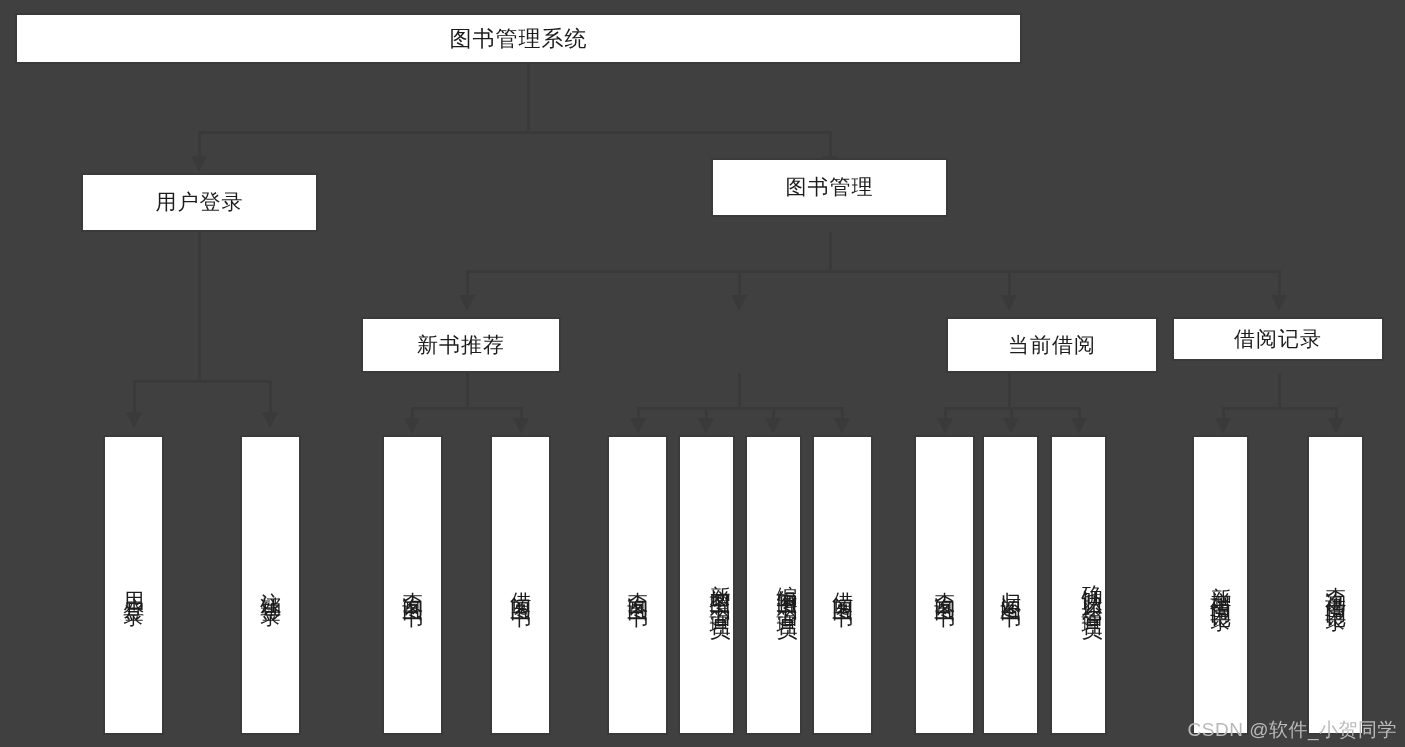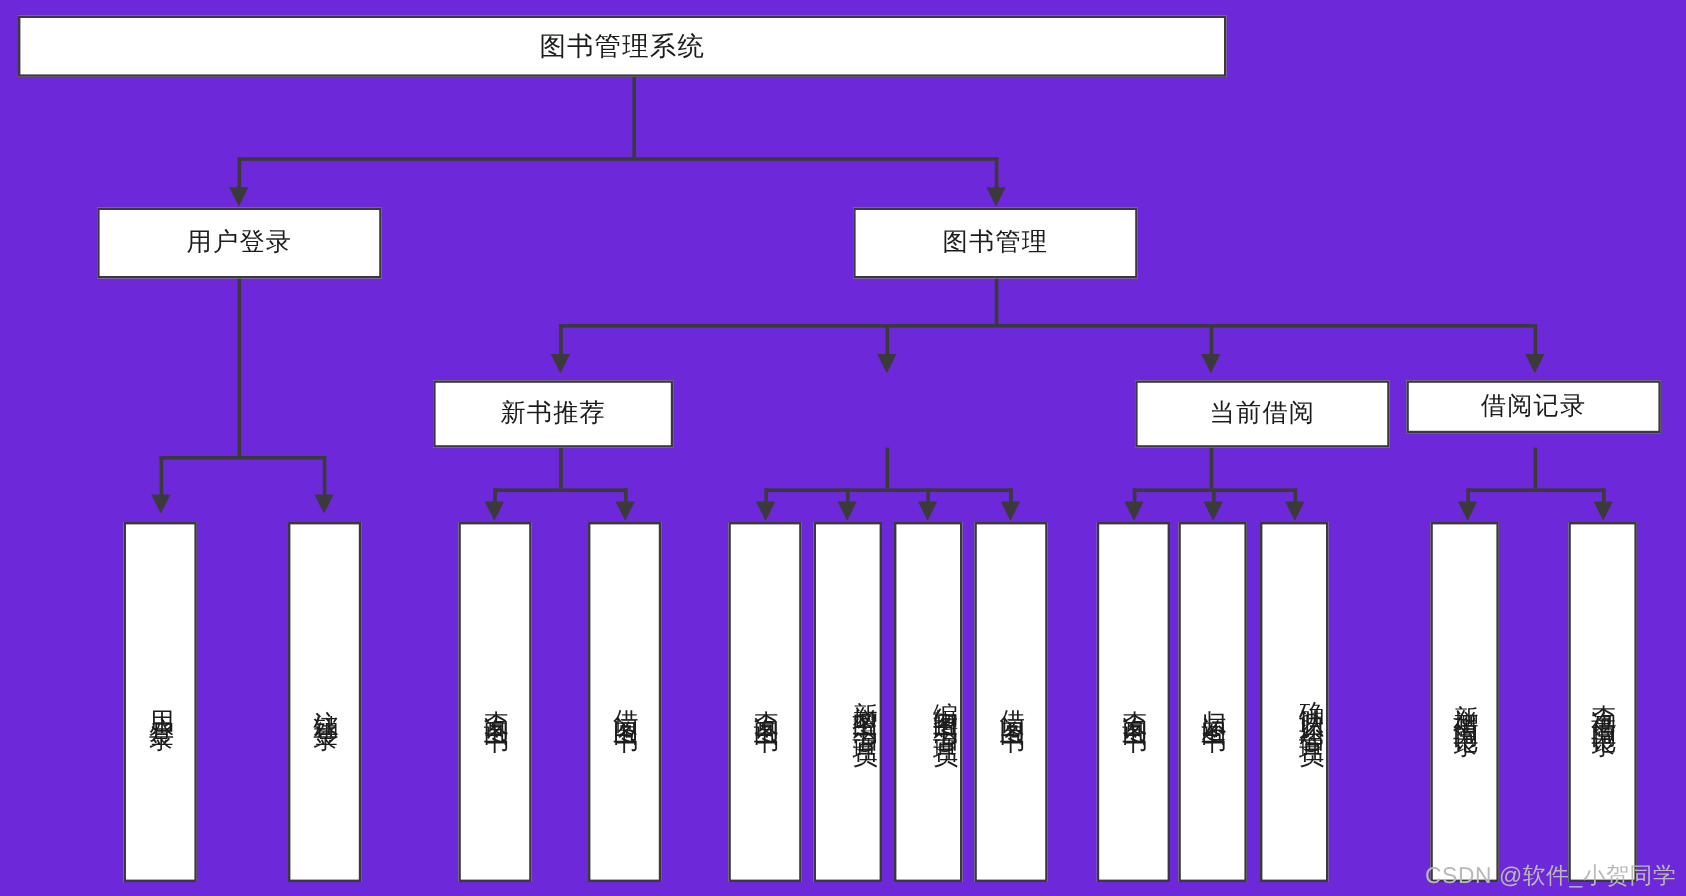--- a/index.html
+++ b/index.html
@@ -5,21 +5,21 @@
 <style>
   html,body{margin:0;padding:0;background:#ffffff;}
   body{
     font-family:"Liberation Sans","DejaVu Sans",sans-serif;
     -webkit-font-smoothing:antialiased;
   }
   #canvas{
     position:relative;
     width:1405px;
     height:747px;
-    background:#6d28d9;
+    background:#404040;
     overflow:hidden;
   }
   
   .node{
     position:absolute;
     box-sizing:border-box;
     border:2px solid #3a3a3a;
     background:#ffffff;
     color:#1c1c1c;
     display:flex;
@@ -87,21 +87,21 @@
 
   <div class="ln h" style="left:198px;top:131px;width:634px;"></div>
 
   <div class="ln v" style="left:198px;top:131px;height:28px;"></div>
   <div class="arrow" style="left:191px;top:156px;"></div>
   <div class="ln v" style="left:829px;top:131px;height:28px;"></div>
   <div class="arrow" style="left:822px;top:156px;"></div>
 
   <div class="node h" style="left:81px;top:173px;width:237px;height:59px;">用户登录</div>
 
-  <div class="node h" style="left:711px;top:173px;width:237px;height:59px;text-align:center;">图书管理</div>
+  <div class="node h" style="left:711px;top:158px;width:237px;height:59px;text-align:center;">图书管理</div>
 
   <div class="ln v" style="left:198px;top:232px;height:148px;"></div>
   <div class="ln h" style="left:133px;top:380px;width:137px;"></div>
   <div class="ln v" style="left:133px;top:380px;height:35px;"></div>
   <div class="arrow" style="left:126px;top:412px;"></div>
   <div class="ln v" style="left:269px;top:380px;height:35px;"></div>
   <div class="arrow" style="left:262px;top:412px;"></div>
 
   <div class="ln v" style="left:829px;top:232px;height:38px;"></div>
   <div class="ln h" style="left:466px;top:270px;width:812px;"></div>

